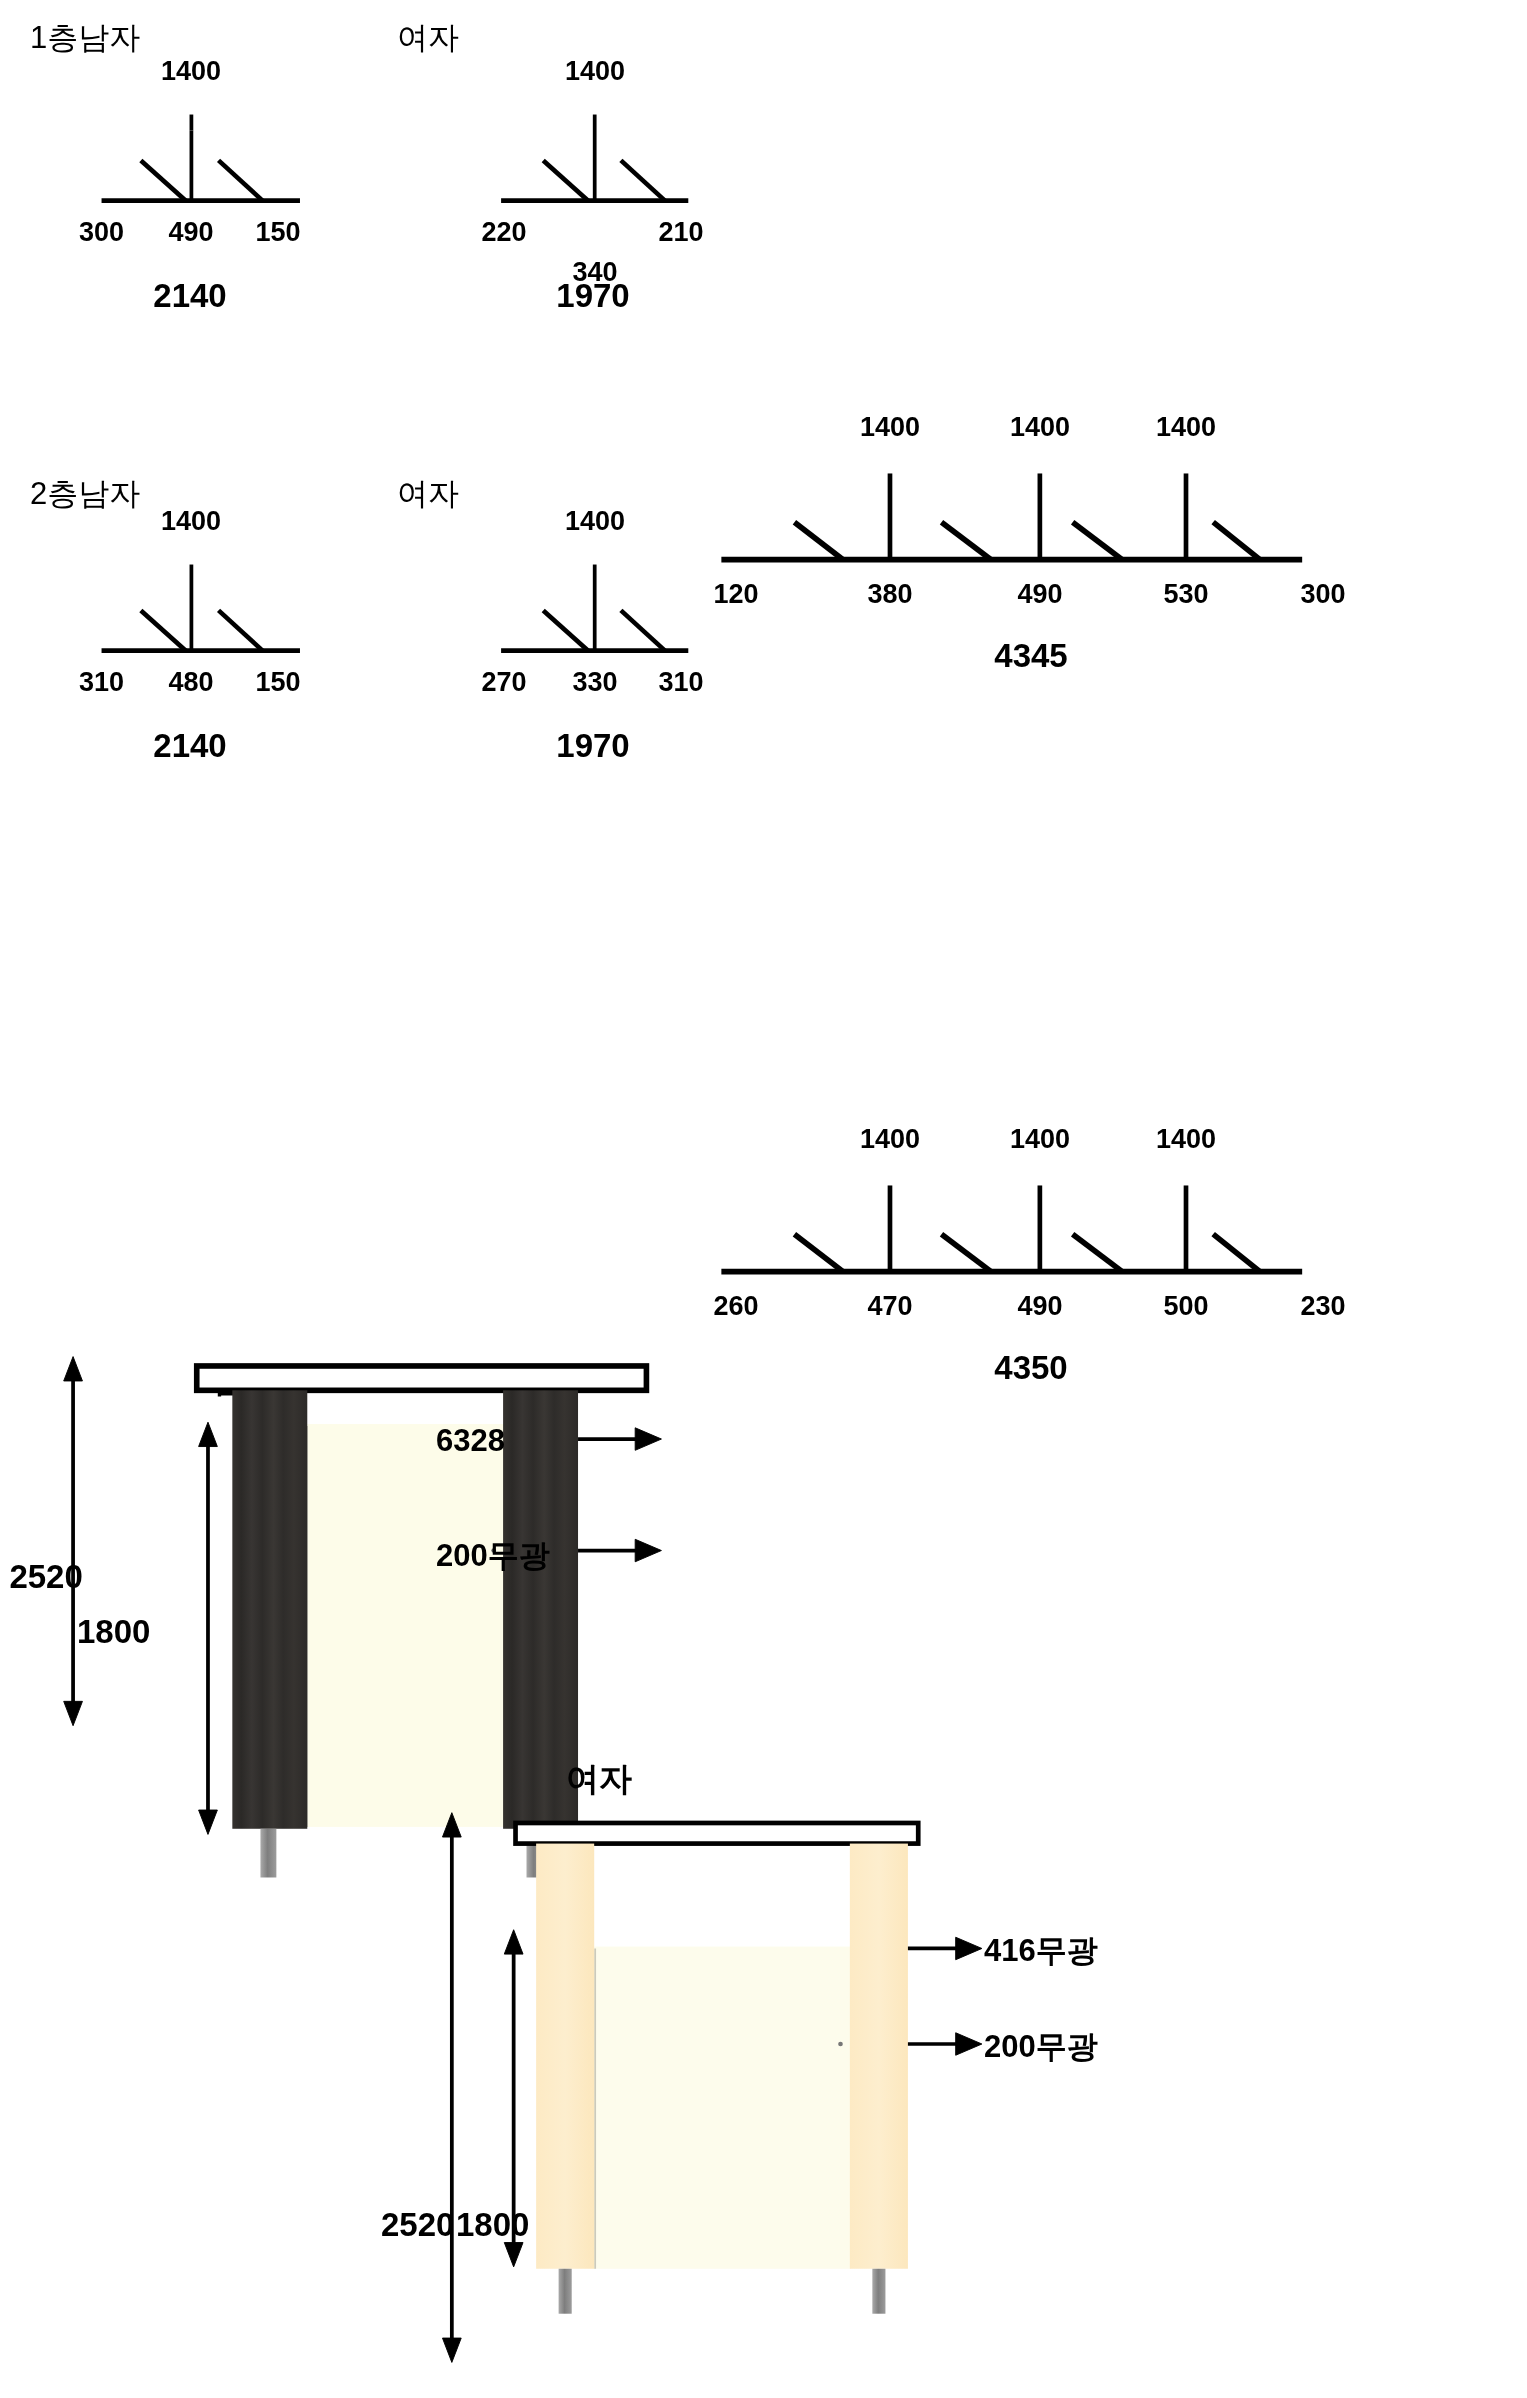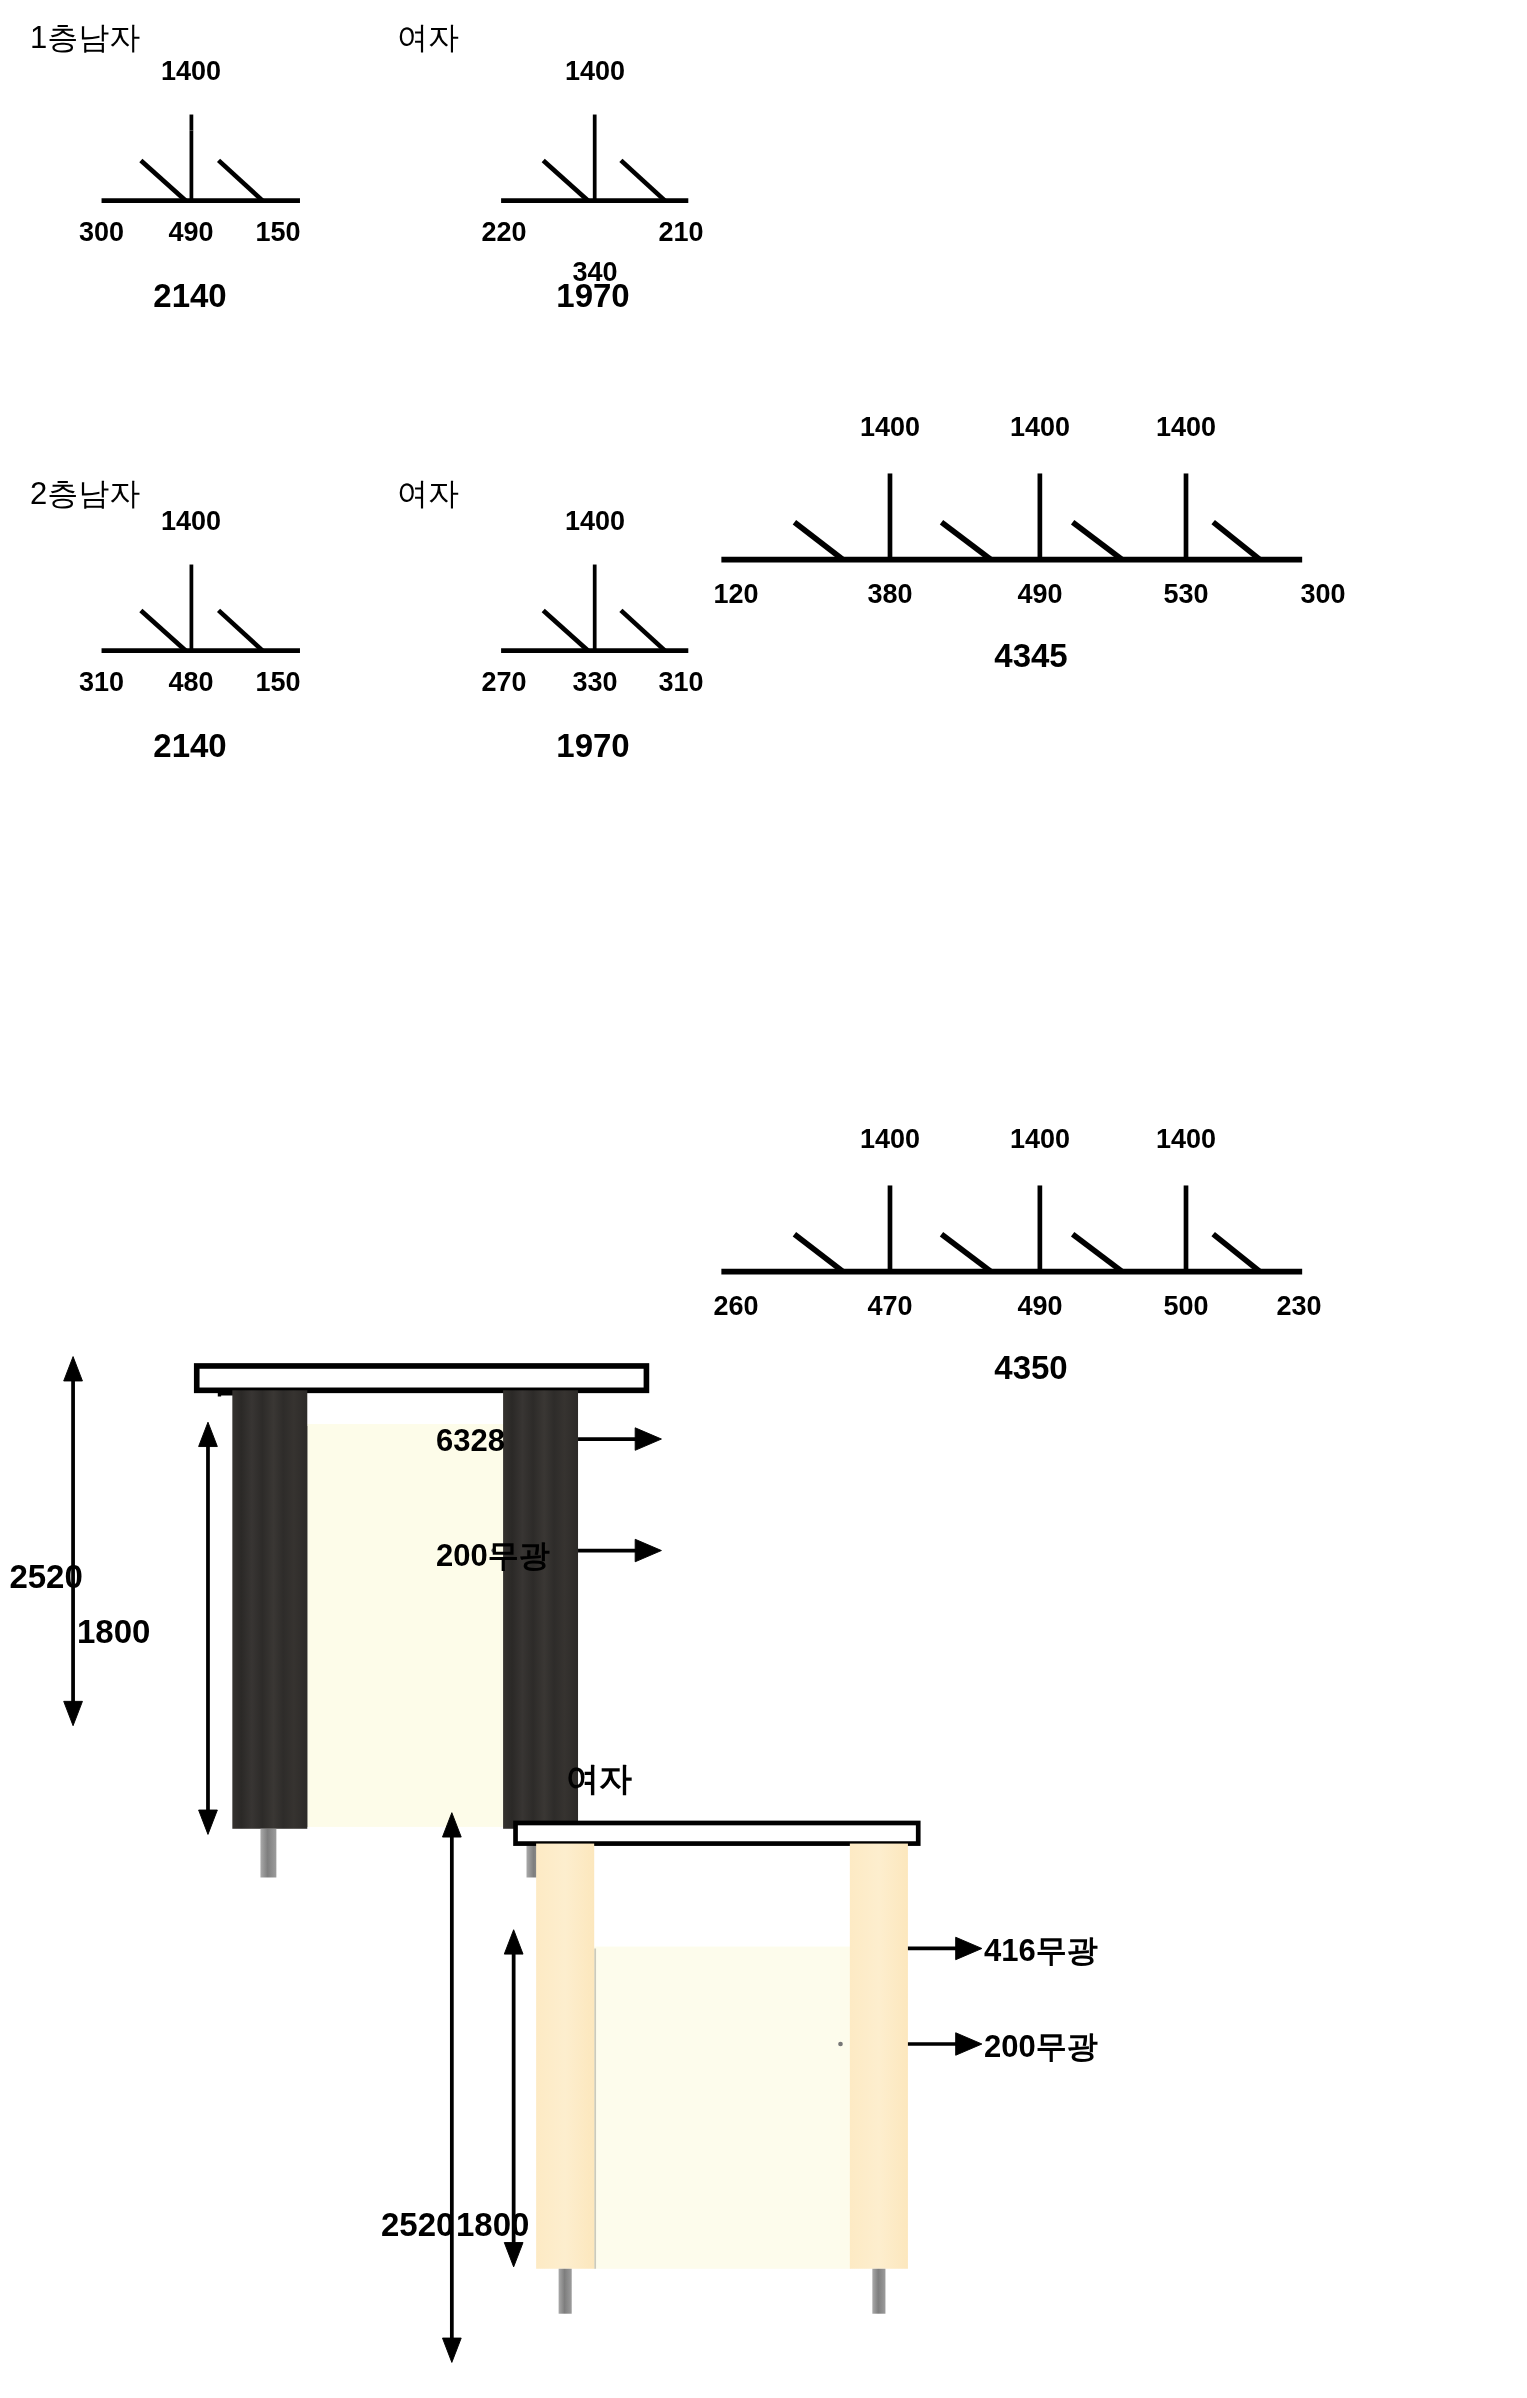--- a/index.html
+++ b/index.html
@@ -119,21 +119,21 @@
     <line class="stroke" x1="506" y1="26" x2="506" y2="118" stroke-width="5"></line>
     <line class="stroke" x1="88" y1="78" x2="140" y2="118" stroke-width="6"></line>
     <line class="stroke" x1="245" y1="78" x2="298" y2="118" stroke-width="6"></line>
     <line class="stroke" x1="385" y1="78" x2="438" y2="118" stroke-width="6"></line>
     <line class="stroke" x1="535" y1="78" x2="585" y2="118" stroke-width="6"></line>
   </svg>
   <div class="abs num ctr" style="left:24px;top:167px;">260</div>
   <div class="abs num ctr" style="left:178px;top:167px;">470</div>
   <div class="abs num ctr" style="left:328px;top:167px;">490</div>
   <div class="abs num ctr" style="left:474px;top:167px;">500</div>
-  <div class="abs num ctr" style="left:587px;top:167px;">230</div>
+  <div class="abs num ctr" style="left:611px;top:167px;">230</div>
   <div class="abs numbig ctr" style="left:319px;top:225px;">4350</div>
 </div>
 
 <div class="abs elevttl ctr" style="left:245px;top:1358px;">남자</div>
 
 <svg class="abs" style="left:0px;top:1349px;" width="712" height="656" viewBox="0 0 760 700">
   <defs>
     <linearGradient id="darkwood" x1="0" y1="0" x2="1" y2="0">
       <stop offset="0%" stop-color="#35322f"></stop>
       <stop offset="12%" stop-color="#2b2927"></stop>

